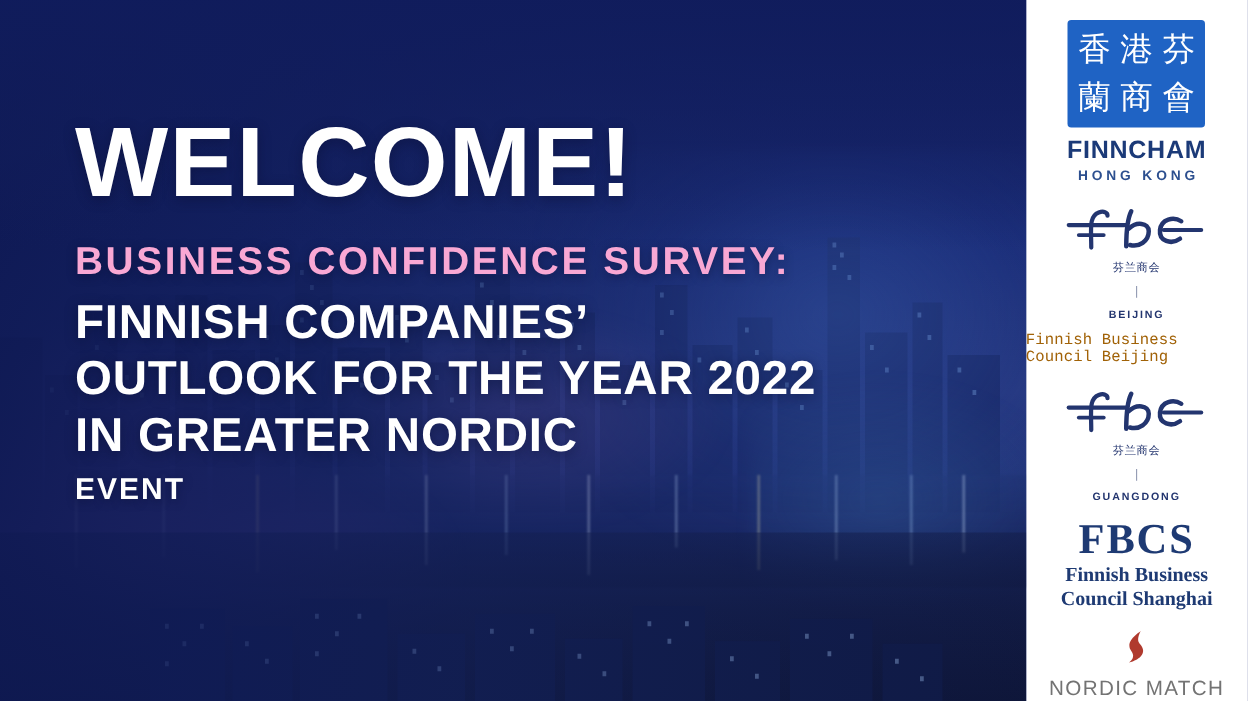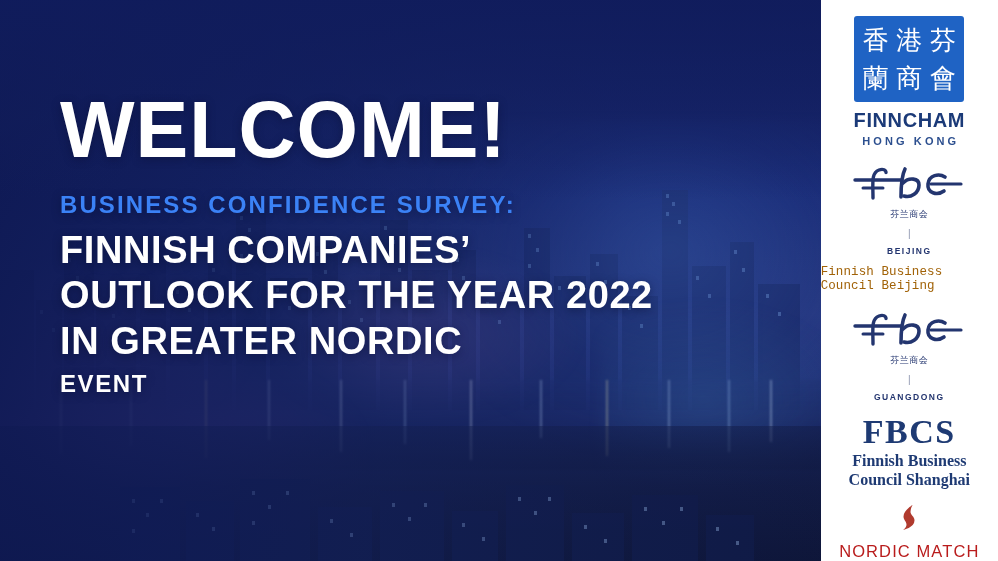--- a/index.html
+++ b/index.html
@@ -112,25 +112,25 @@
     font-size:79px;
     font-weight:bold;
     line-height:0.96;
     letter-spacing:1px;
     color:#ffffff;
     white-space:nowrap;
     text-shadow:0 2px 10px rgba(8,14,48,0.45);
   }
   .kicker {
     margin-top:24px;
-    font-size:24px;
+    font-size:31px;
     font-weight:bold;
     letter-spacing:2.1px;
     line-height:1.12;
-    color:#3b82f6;
+    color:#f9a8d4;
     white-space:nowrap;
     text-shadow:0 2px 8px rgba(8,14,48,0.5);
   }
   .headline {
     margin-top:9px;
     font-size:38px;
     font-weight:bold;
     letter-spacing:0.6px;
     line-height:1.20;
     color:#ffffff;
@@ -230,21 +230,21 @@
     line-height:1.15;
     text-align:center;
   }
   .fbcs-l1 { margin-top:3px; }
 
   
   .nordic { display:flex; align-items:center; gap:8px; }
   .nordic-text {
     font-size:16.5px;
     letter-spacing:1.1px;
-    color:#b91c1c;
+    color:#737373;
     font-family:"Liberation Sans", sans-serif;
   }
 
   .sp-1 { height:12px; }
   .sp-2 { height:20px; }
   .sp-3 { height:16px; }
   .sp-4 { height:18px; }
 </style>
 </head>
 <body>

